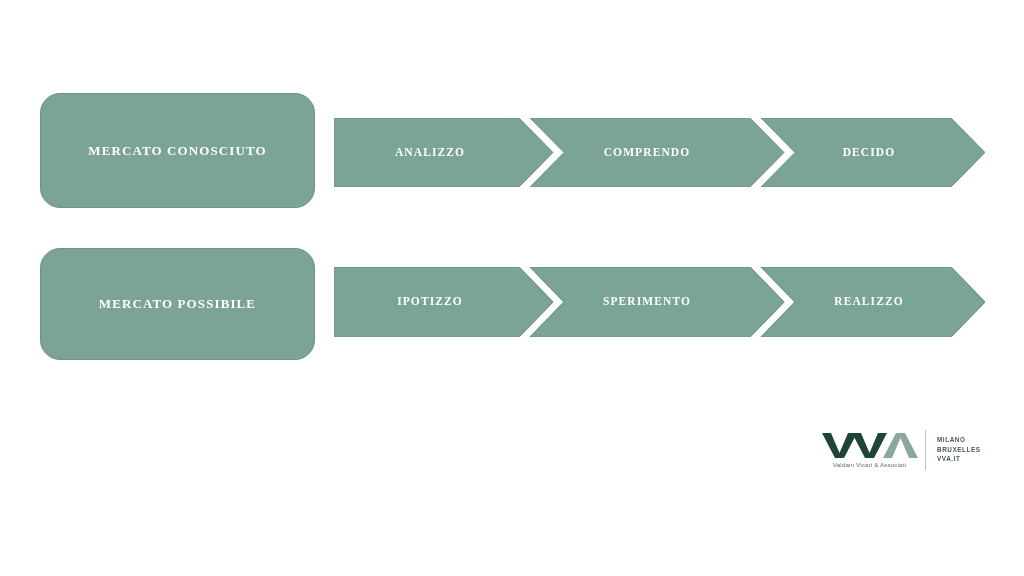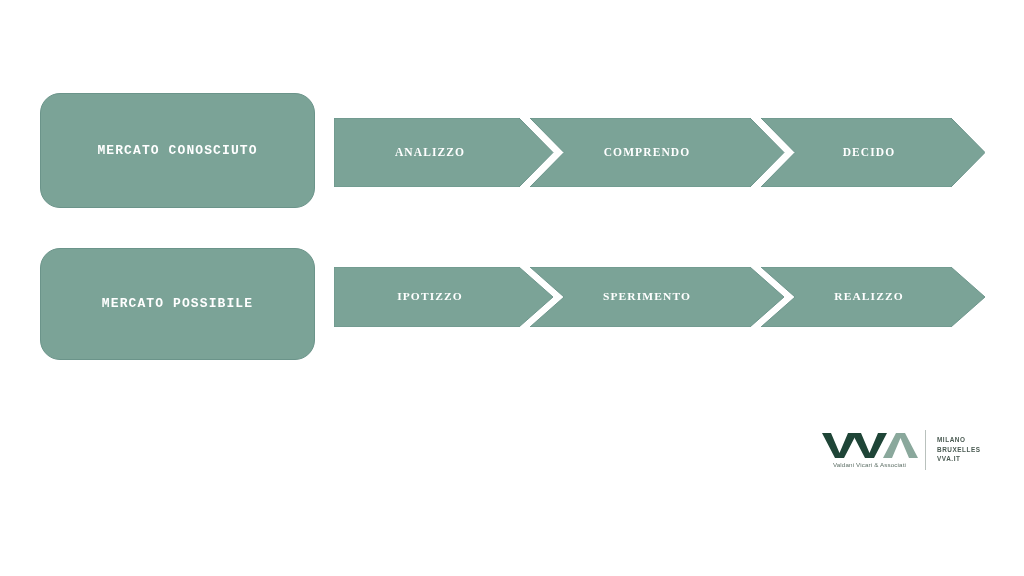--- a/index.html
+++ b/index.html
@@ -28,40 +28,40 @@
     background: #7ba397;
     border: 1px solid #6b948a;
     border-radius: 20px;
     box-sizing: border-box;
     display: flex;
     align-items: center;
     justify-content: center;
   }
   .market-box .box-label {
     color: #ffffff;
-    font-family: Liberation Mono, monospace;
+    font-family: Liberation Serif, serif;
     font-weight: bold;
     font-size: 13px;
     letter-spacing: 1.1px;
     text-align: center;
     line-height: 1.2;
     white-space: nowrap;
   }
 
   #market-box-1 { left: 40px;  top: 93px;  width: 275px; height: 115px; }
   #market-box-2 { left: 40px;  top: 248px; width: 275px; height: 112px; }
 
   
   .arrow-row {
     position: absolute;
     left: 334px;
     text-align: right;
   }
   #arrow-row-1 { top: 118px; width: 651px; height: 69px; }
-  #arrow-row-2 { top: 267px; width: 651px; height: 60px; }
+  #arrow-row-2 { top: 267px; width: 651px; height: 70px; }
 
   .arrow-row svg {
     display: block;
     width: 100%;
     height: 100%;
   }
 
   .chev-shape {
     fill: #7ba397;
     stroke: #6b948a;

